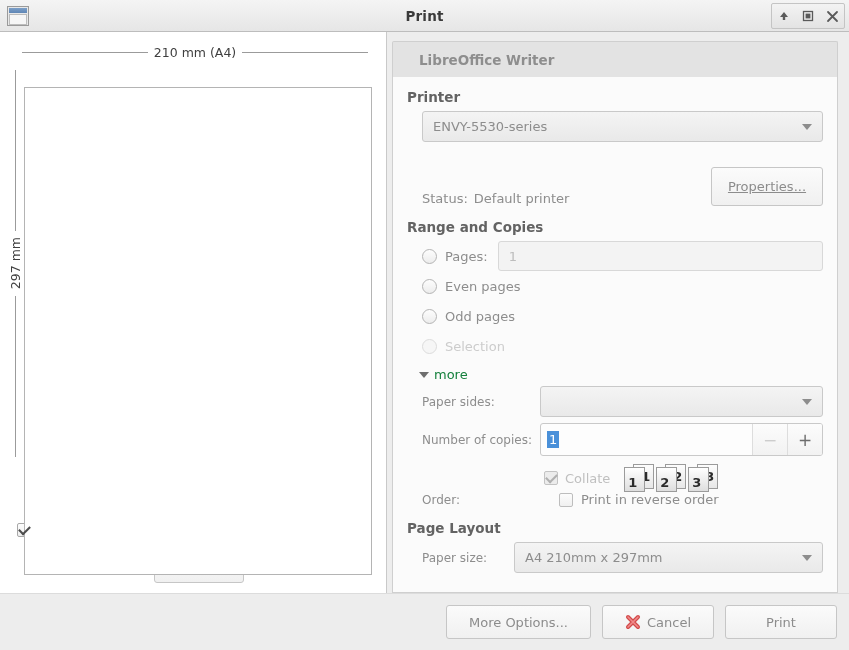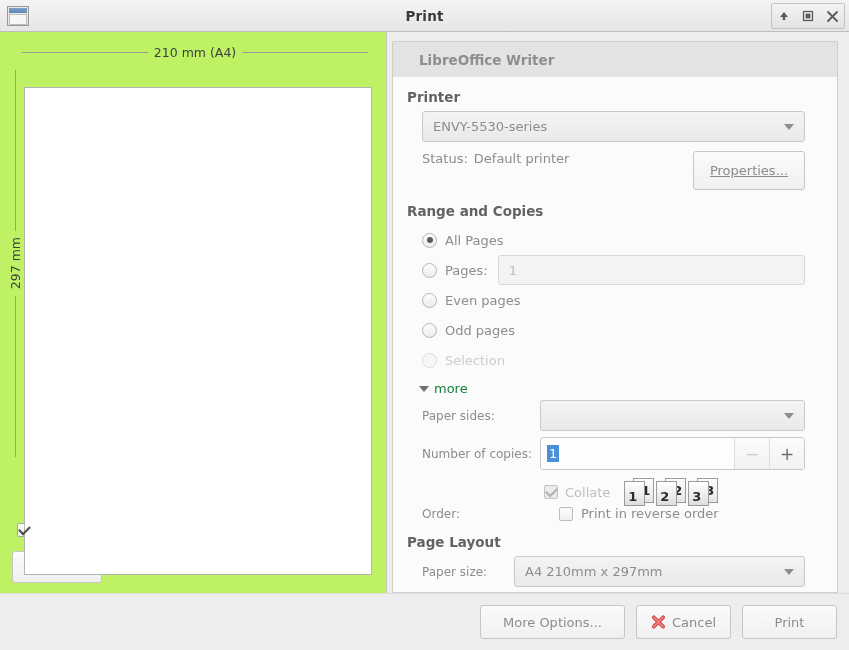--- a/index.html
+++ b/index.html
@@ -34,22 +34,22 @@
   .win-btn{width:24px;height:22px;display:flex;align-items:center;justify-content:center;
     color:#5a5a5a;font-size:13px;cursor:default;}
   .win-btn svg{display:block;}
 
   
   .content{flex:1;display:flex;min-height:0;position:relative;}
 
   
   .left{
     width:386px;flex:0 0 386px;position:relative;
-    background:#bef264;border-right:1px solid #c9c9c9;
-    display:flex;flex-direction:column;
+    background:#ffffff;border-right:1px solid #c9c9c9;
+    display:flex;flex-direction:column;text-align:center;
   }
   .preview-area{position:relative;flex:1;min-height:0;}
   .hruler{position:absolute;left:22px;right:18px;top:11px;height:18px;
     display:flex;align-items:center;}
   .hruler .line{flex:1;height:1px;background:#9b9b9b;}
   .hruler .lbl{padding:0 6px;font-size:12.5px;color:#3f3f3f;white-space:nowrap;}
   .vruler{position:absolute;left:4px;top:38px;bottom:52px;width:22px;
     display:flex;flex-direction:column;align-items:center;}
   .vruler .line{flex:1;width:1px;background:#9b9b9b;}
   .vruler .lbl{padding:6px 0;font-size:12.5px;color:#3f3f3f;white-space:nowrap;
@@ -93,34 +93,34 @@
     padding:9px 11px 0 5px;box-sizing:border-box;}
   .tabs{display:flex;align-items:flex-end;height:36px;
     background:#e3e3e3;border:1px solid #cfcfcf;border-bottom:none;
     border-radius:2px 2px 0 0;padding-left:10px;box-sizing:border-box;}
   .tab{padding:0 16px;height:35px;display:flex;align-items:center;
     font-size:13.5px;font-weight:bold;color:#8e8e8e;position:relative;cursor:default;}
   .tab.active{color:#6d6d6d;}
   .tab.active::after{content:"";position:absolute;left:2px;right:2px;bottom:0;
     height:3px;background:#3c84d0;}
   .panel{flex:1;min-height:0;overflow:hidden;background:#fbfbfb;
-    border:1px solid #cfcfcf;border-top:none;padding:10px 32px 0 14px;box-sizing:border-box;}
+    border:1px solid #cfcfcf;border-top:none;padding:10px 14px 0 14px;box-sizing:border-box;}
   .sect-title{font-weight:bold;font-size:13.5px;color:#636363;margin:2px 0 6px 0;}
   .row{display:flex;align-items:center;min-height:30px;}
   .indent{padding-left:15px;}
   .combo{
     flex:1;height:31px;border:1px solid #c9c9c9;border-radius:3px;
     background:linear-gradient(to bottom,#f4f4f4,#e9e9e9);
     display:flex;align-items:center;padding:0 10px;box-sizing:border-box;
     color:#8d8d8d;font-size:13px;position:relative;cursor:default;
   }
   .combo .caret{position:absolute;right:10px;}
   .caret{width:0;height:0;border-left:5px solid transparent;border-right:5px solid transparent;
     border-top:6px solid #8d8d8d;}
-  .statusrow{display:flex;align-items:flex-start;margin-top:9px;}
+  .statusrow{display:flex;align-items:flex-end;margin-top:25px;}
   .status-lbl{color:#8d8d8d;font-size:13px;}
   .props{margin-left:auto;width:112px;height:39px;text-decoration:underline;}
   .radio{width:15px;height:15px;border-radius:50%;border:1px solid #b4b4b4;
     background:linear-gradient(to bottom,#fdfdfd,#ececec);box-sizing:border-box;
     display:flex;align-items:center;justify-content:center;flex:0 0 15px;}
   .radio.sel::after{content:"";width:6px;height:6px;border-radius:50%;background:#5a5a5a;}
   .radio.dim{border-color:#dcdcdc;background:#f6f6f6;}
   .rlabel{margin-left:8px;color:#8d8d8d;font-size:13px;}
   .rlabel.dim{color:#cccccc;}
   .textinput{flex:1;height:30px;border:1px solid #d8d8d8;border-radius:3px;
@@ -155,21 +155,21 @@
   .checkbox-s{width:14px;height:14px;border:1px solid #bdbdbd;border-radius:2px;
     background:linear-gradient(to bottom,#fcfcfc,#f0f0f0);box-sizing:border-box;flex:0 0 14px;}
   .order-row{display:flex;align-items:center;}
   .order-chk{display:flex;align-items:center;margin-left:19px;}
 
   
   .footer{height:56px;flex:0 0 56px;display:flex;align-items:center;
     justify-content:flex-end;padding-right:12px;gap:11px;background:#ededed;
     border-top:1px solid #dcdcdc;}
   .btn.wide{width:145px;height:34px;}
-  .btn.mid{width:95px;height:34px;}
+  .btn.mid{width:112px;height:34px;}
   .redx{width:16px;height:16px;}
 </style>
 </head>
 <body>
 
 <div class="window">
 
   <div class="titlebar">
     <div class="win-icon">
       <div class="bar"></div>
@@ -282,24 +282,20 @@
         <div class="statusrow indent">
           <span class="status-lbl">Status:</span>
           <span class="status-lbl" style="margin-left:6px">Default printer</span>
           <div class="btn props">
             <span>Properties...</span>
           </div>
         </div>
 
         <div class="sect-title" style="margin-top:13px">Range and Copies</div>
 
-        <div class="row indent">
-          <span class="radio sel"></span>
-          <span class="rlabel">All Pages</span>
-        </div>
 
         <div class="row indent">
           <span class="radio"></span>
           <span class="rlabel">Pages:</span>
           <span class="textinput">1</span>
         </div>
 
         <div class="row indent">
           <span class="radio"></span>
           <span class="rlabel">Even pages</span>

